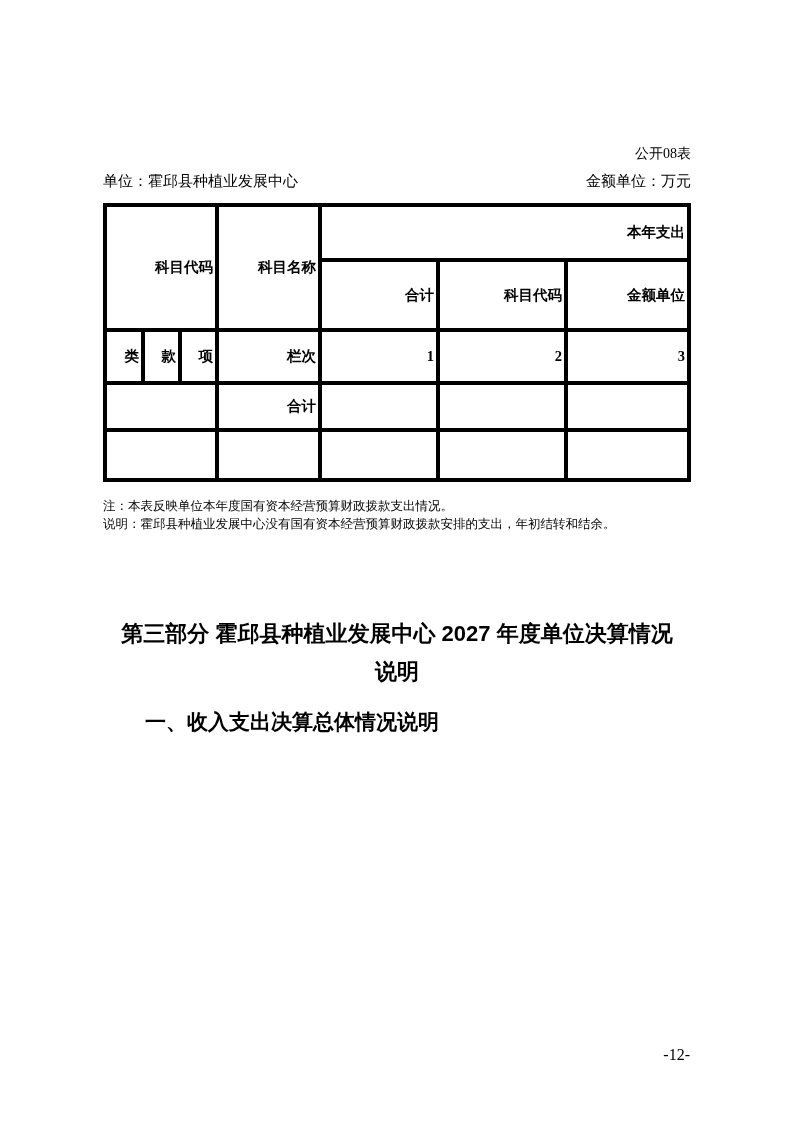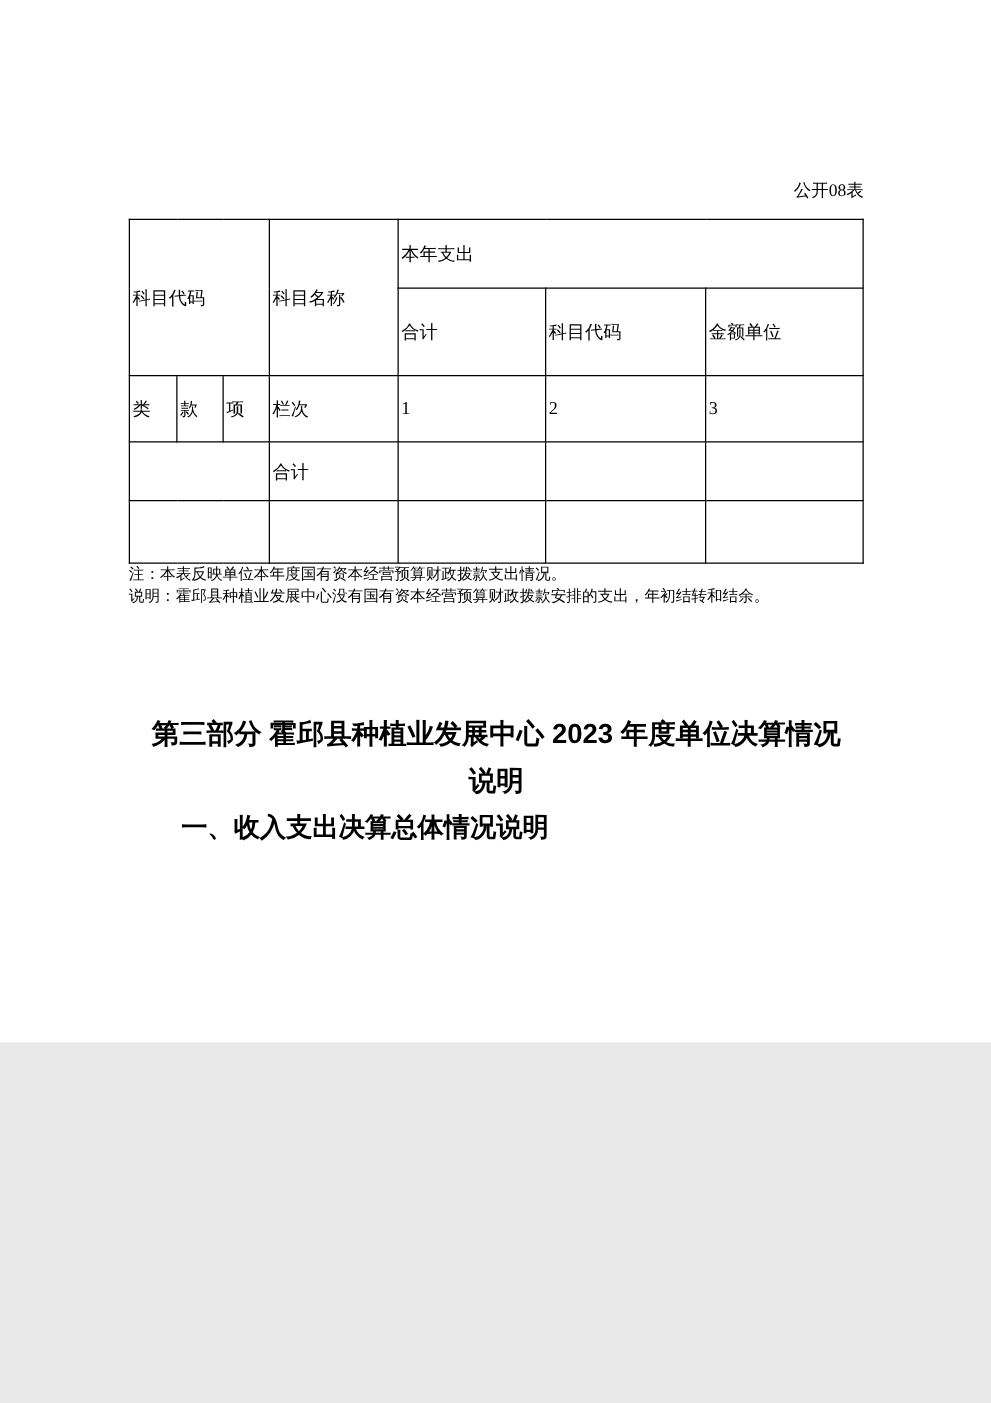--- a/index.html
+++ b/index.html
@@ -1,20 +1,20 @@
 <!DOCTYPE html>
 <html><head>
 <meta charset="utf-8">
 <style>
   * { margin: 0; padding: 0; box-sizing: border-box; }
   html, body { background: #e9e9e9; }
   .page {
     position: relative;
     width: 793px;
-    height: 834px;
+    height: 1122px;
     margin: 0 auto;
     background: #ffffff;
     color: #000000;
     font-family: "Liberation Serif", "DejaVu Serif", serif;
     overflow: hidden;
   }
   .content {
     position: absolute;
     left: 103px;
     top: 146px;
@@ -32,52 +32,53 @@
     font-size: 15px;
     line-height: 18px;
   }
   table.budget {
     width: 100%;
     margin-top: 13px;
     border-collapse: collapse;
     table-layout: fixed;
   }
   table.budget td {
-    border: 1px solid #000000;
-    text-align: left;
+    border: 4px solid #000000;
+    text-align: right;
     vertical-align: middle;
     font-size: 14.5px;
     padding: 2px;
     overflow: hidden;
+    font-weight: bold;
   }
   tr.row-head-1   { height: 55px; }
   tr.row-head-2   { height: 70px; }
   tr.row-index    { height: 53px; }
   tr.row-total    { height: 47px; }
   tr.row-empty    { height: 50px; }
   .notes {
-    margin-top: 0;
+    margin-top: 16px;
     font-size: 12.5px;
     line-height: 17.5px;
   }
   .section-title {
     margin-top: 82px;
     font-family: "Liberation Sans", "DejaVu Sans", sans-serif;
     font-weight: bold;
     font-size: 22px;
     line-height: 38px;
     text-align: center;
   }
   .sub-heading {
     font-family: "Liberation Sans", "DejaVu Sans", sans-serif;
     font-weight: bold;
     font-size: 21px;
     line-height: 38px;
     text-indent: 2em;
-    margin-top: 0;
+    margin-top: 12px;
   }
   .para {
     font-size: 21px;
     line-height: 38.5px;
     text-align: justify;
     text-indent: 2em;
   }
   .page-number {
     position: absolute;
     right: 103px;
@@ -86,20 +87,24 @@
   }
 </style>
 </head>
 <body>
 
 <div class="page">
   <div class="content">
 
     <div class="form-label">公开08表</div>
 
+    <div class="meta-row">
+      <span>单位：霍邱县种植业发展中心</span>
+      <span>金额单位：万元</span>
+    </div>
 
     <table class="budget">
       <colgroup>
         <col style="width:38px">
         <col style="width:37px">
         <col style="width:37px">
         <col style="width:103px">
         <col style="width:118px">
         <col style="width:128px">
         <col>
@@ -140,21 +145,21 @@
         </tr>
       </tbody>
     </table>
 
     <div class="notes">
       <div>注：本表反映单位本年度国有资本经营预算财政拨款支出情况。</div>
       <div>说明：霍邱县种植业发展中心没有国有资本经营预算财政拨款安排的支出，年初结转和结余。</div>
     </div>
 
     <div class="section-title">
-      <div>第三部分 霍邱县种植业发展中心 2023 年度单位决算情况</div>
+      <div>第三部分 霍邱县种植业发展中心 2027 年度单位决算情况</div>
       <div>说明</div>
     </div>
 
     <div class="sub-heading">一、收入支出决算总体情况说明</div>
 
 
 
 
   </div>
 

